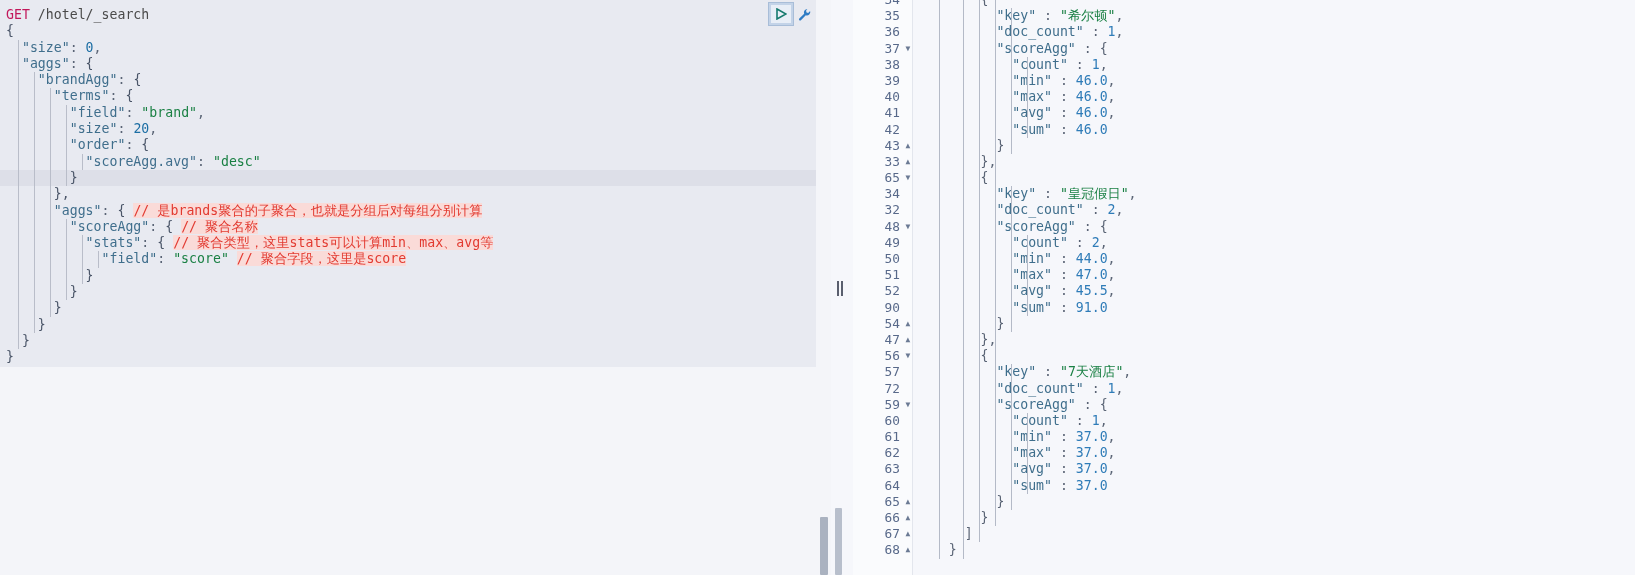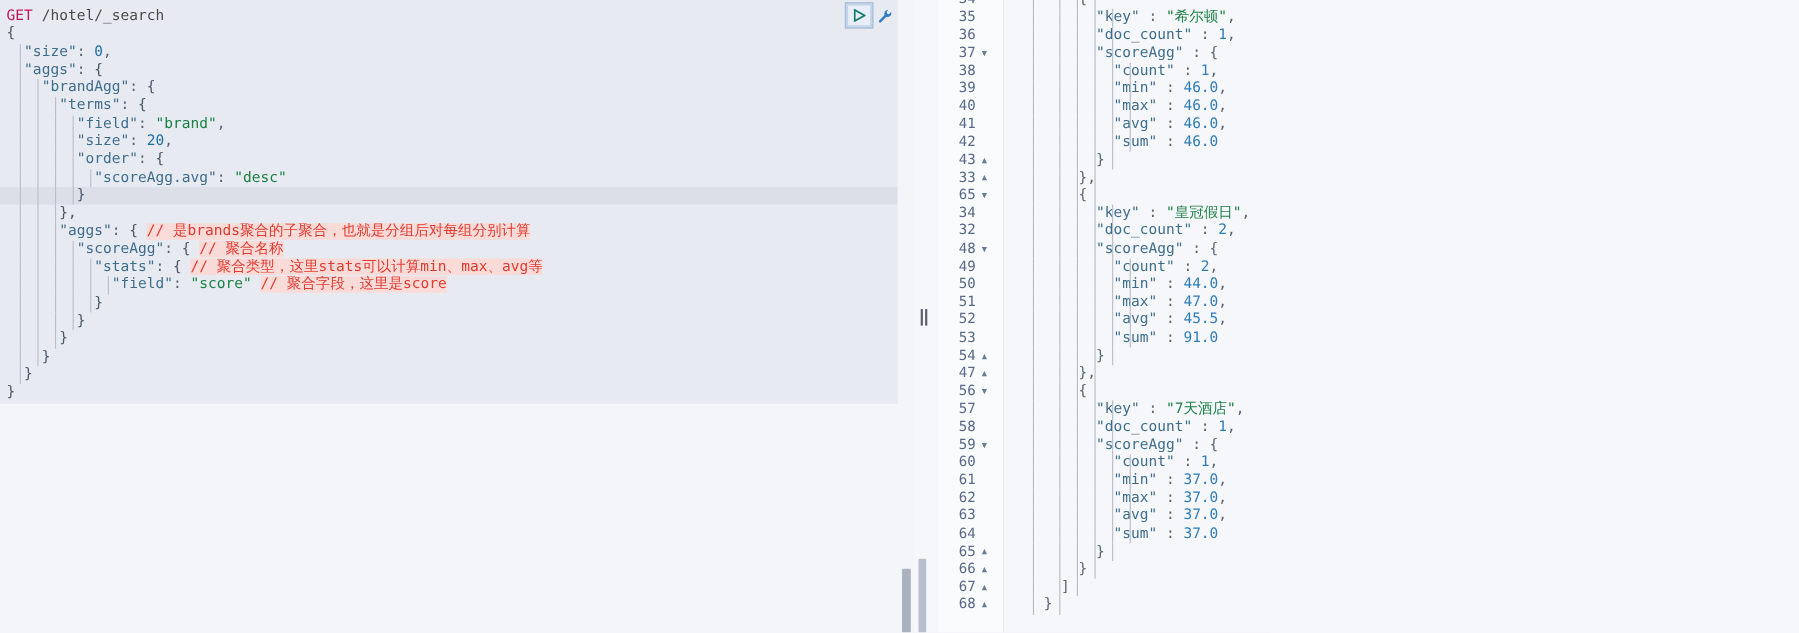--- a/index.html
+++ b/index.html
@@ -197,21 +197,21 @@
     top: -8px;
     width: 60px;
     font-size: 12.8px;
     line-height: 16.2px;
   }
   .gutter-row {
     height: 16.2px;
     display: flex;
     align-items: center;
     justify-content: flex-end;
-    padding-right: 13px;
+    padding-right: 0;
     color: #58698a;
     box-sizing: border-box;
   }
   .fold {
     display: inline-block;
     width: 10px;
     text-align: center;
     font-size: 8px;
     color: #6b7a94;
     margin-left: 3px;
@@ -356,41 +356,41 @@
           </div>
           <div class="gutter-row">
             <span>51</span>
             <span class="fold blank">▼</span>
           </div>
           <div class="gutter-row">
             <span>52</span>
             <span class="fold blank">▼</span>
           </div>
           <div class="gutter-row">
-            <span>53</span>
+            <span>90</span>
             <span class="fold blank">▼</span>
           </div>
           <div class="gutter-row">
             <span>54</span>
             <span class="fold">▲</span>
           </div>
           <div class="gutter-row">
             <span>47</span>
             <span class="fold">▲</span>
           </div>
           <div class="gutter-row">
             <span>56</span>
             <span class="fold">▼</span>
           </div>
           <div class="gutter-row">
             <span>57</span>
             <span class="fold blank">▼</span>
           </div>
           <div class="gutter-row">
-            <span>58</span>
+            <span>72</span>
             <span class="fold blank">▼</span>
           </div>
           <div class="gutter-row">
             <span>59</span>
             <span class="fold">▼</span>
           </div>
           <div class="gutter-row">
             <span>60</span>
             <span class="fold blank">▼</span>
           </div>

